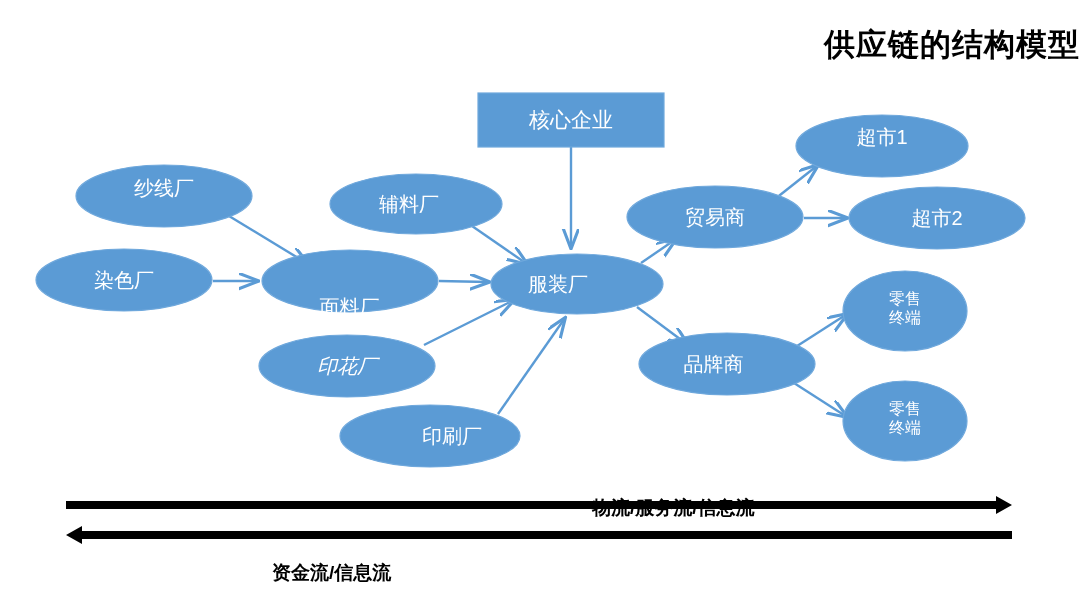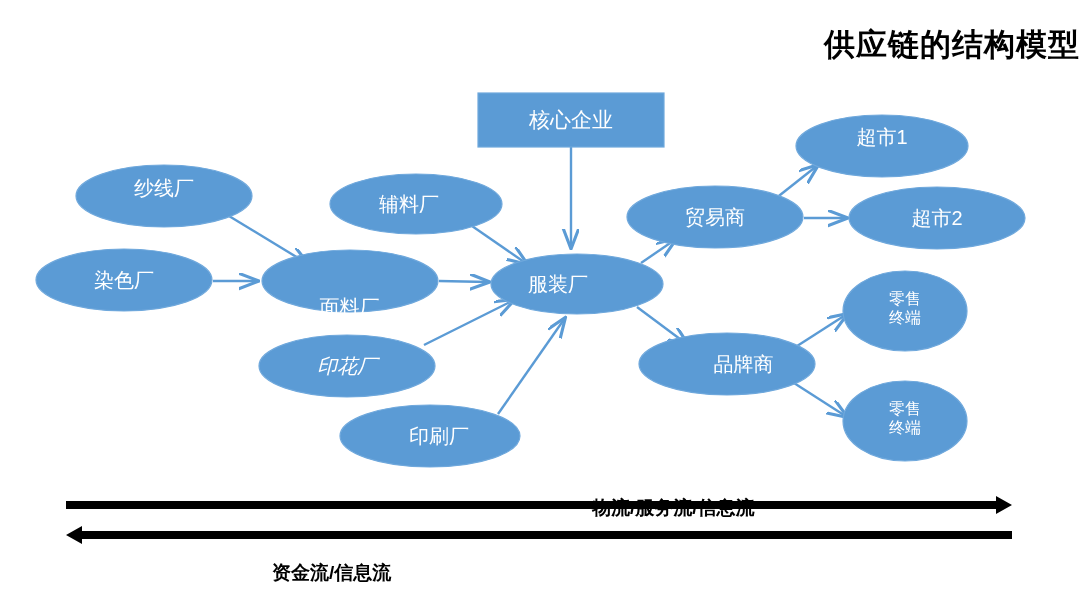--- a/index.html
+++ b/index.html
@@ -111,26 +111,26 @@
       </g>
   </svg>
 
   <div id="node-label-layer">
       <div class="node-label box-label" style="left: 478px; width: 186px; top: 107.925px;">核心企业</div>
       <div class="node-label" style="left: 76px; width: 176px; top: 177px;">纱线厂</div>
       <div class="node-label" style="left: 36px; width: 176px; top: 268.5px;">染色厂</div>
       <div class="node-label" style="left: 330px; width: 158px; top: 192.5px;">辅料厂</div>
       <div class="node-label" style="left: 246px; width: 207px; top: 269.5px; margin-top: 26px;">面料厂</div>
       <div class="node-label" style="left: 259px; width: 176px; top: 354.5px; font-style: italic;">印花厂</div>
-      <div class="node-label" style="left: 335px; width: 208px; top: 424.5px;">印刷厂</div>
+      <div class="node-label" style="left: 348px; width: 208px; top: 424.5px;">印刷厂</div>
       <div class="node-label" style="left: 464px; width: 188px; top: 272.5px;">服装厂</div>
       <div class="node-label" style="left: 627px; width: 176px; top: 205.5px;">贸易商</div>
       <div class="node-label" style="left: 796px; width: 172px; top: 126px;">超市1</div>
       <div class="node-label" style="left: 849px; width: 176px; top: 206.5px;">超市2</div>
-      <div class="node-label" style="left: 669px; width: 149px; top: 352.5px;">品牌商</div>
+      <div class="node-label" style="left: 639px; width: 149px; top: 352.5px;">品牌商</div>
       <div class="node-label small-label" style="left: 843px; width: 124px; top: 290.3px;">零售
 终端</div>
       <div class="node-label small-label" style="left: 843px; width: 124px; top: 400.3px;">零售
 终端</div>
     </div>
   <div id="flow-caption-layer">
       <div class="flow-caption" style="left: 592px; top: 463px; margin-top: 32px;">物流/服务流/信息流</div>
       <div class="flow-caption" style="left: 272px; top: 560px;">资金流/信息流</div>
     </div>
 

